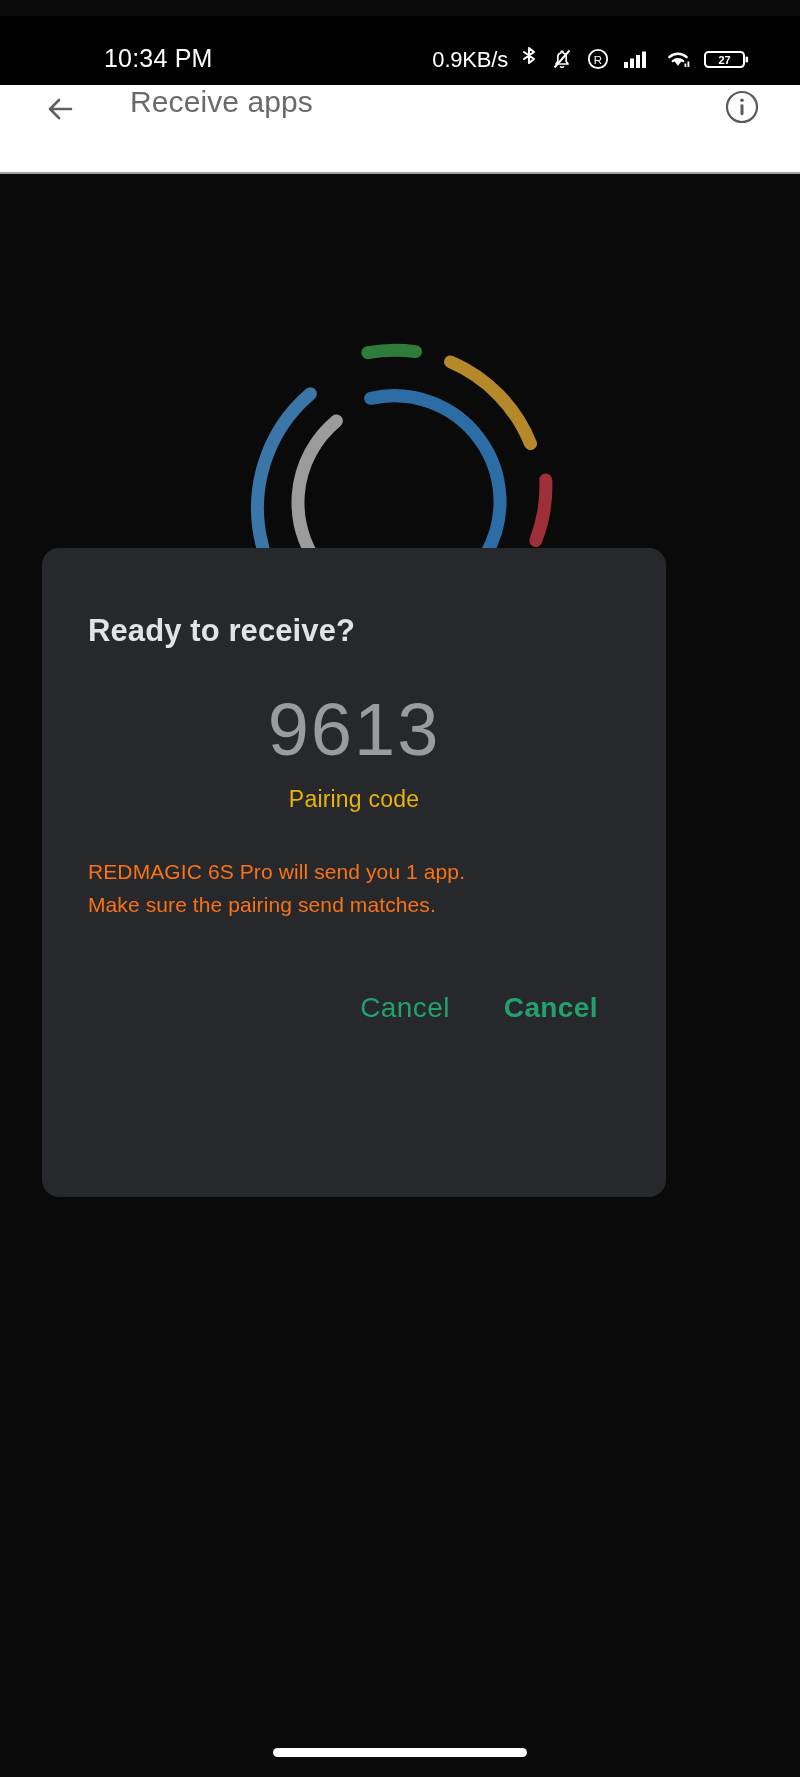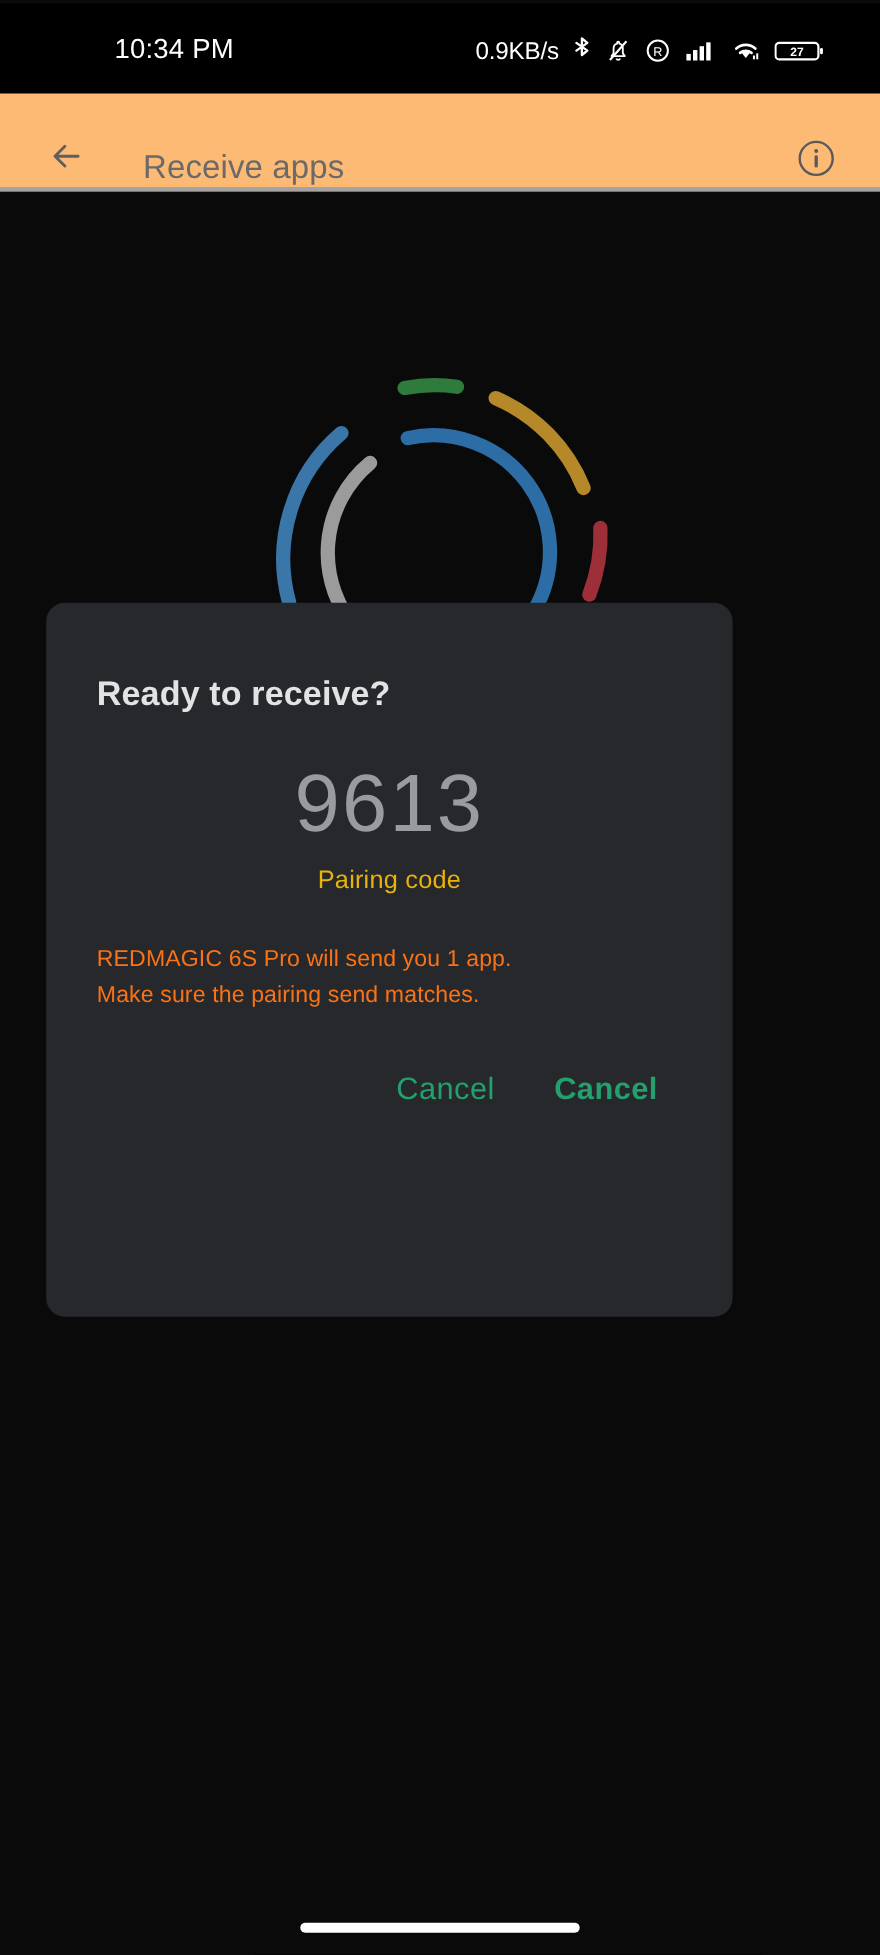--- a/index.html
+++ b/index.html
@@ -10,21 +10,21 @@
     overflow:hidden;
   }
   .phone {
     position:relative;
     width:800px; height:1777px;
     background:#0a0a0a;
   }
 
   
   .statusbar {
-    position:absolute; top:3px; left:0;
+    position:absolute; top:16px; left:0;
     width:800px; height:85px;
     display:flex; align-items:center;
     background:#000;
     padding:0 28px;
   }
   .sb-time {
     color:#ffffff;
     font-size:25px;
     letter-spacing:0.2px;
     margin-left:76px;
@@ -39,23 +39,23 @@
   .sb-net {
     color:#ffffff; font-size:22px; font-weight:400; letter-spacing:-0.2px;
   }
   .sb-ico { display:flex; align-items:center; color:#fff; }
   .sb-ico svg { display:block; }
 
   
   .appbar {
     position:absolute; top:85px; left:0;
     width:800px; height:89px;
-    display:flex; align-items:flex-end;
-    border-bottom:4px solid #a3a3a3;
-    background:#fdba74;
+    display:flex; align-items:flex-start;
+    border-bottom:2px solid #a3a3a3;
+    background:#ffffff;
     padding:0 34px;
   }
   .back-btn {
     width:52px; height:52px;
     display:flex; align-items:center; justify-content:center;
     color:#5f5f5f;
   }
   .appbar-title {
     color:#6a6a6a;
     font-size:30px;
@@ -113,21 +113,21 @@
   }
   .dlg-body {
     color:#f97316;
     font-size:21px;
     line-height:1.56;
     margin-top:43px;
     letter-spacing:0.1px;
   }
   .dlg-actions {
     position:absolute;
-    left:46px; right:46px; top:410px;
+    left:46px; right:46px; top:428px;
     display:flex; justify-content:flex-end; align-items:center;
     gap:10px;
   }
   .btn {
     background:none; border:none;
     color:#23a06d;
     font-family:"Liberation Sans", sans-serif;
     font-size:28px;
     letter-spacing:0.4px;
     padding:16px 22px;

